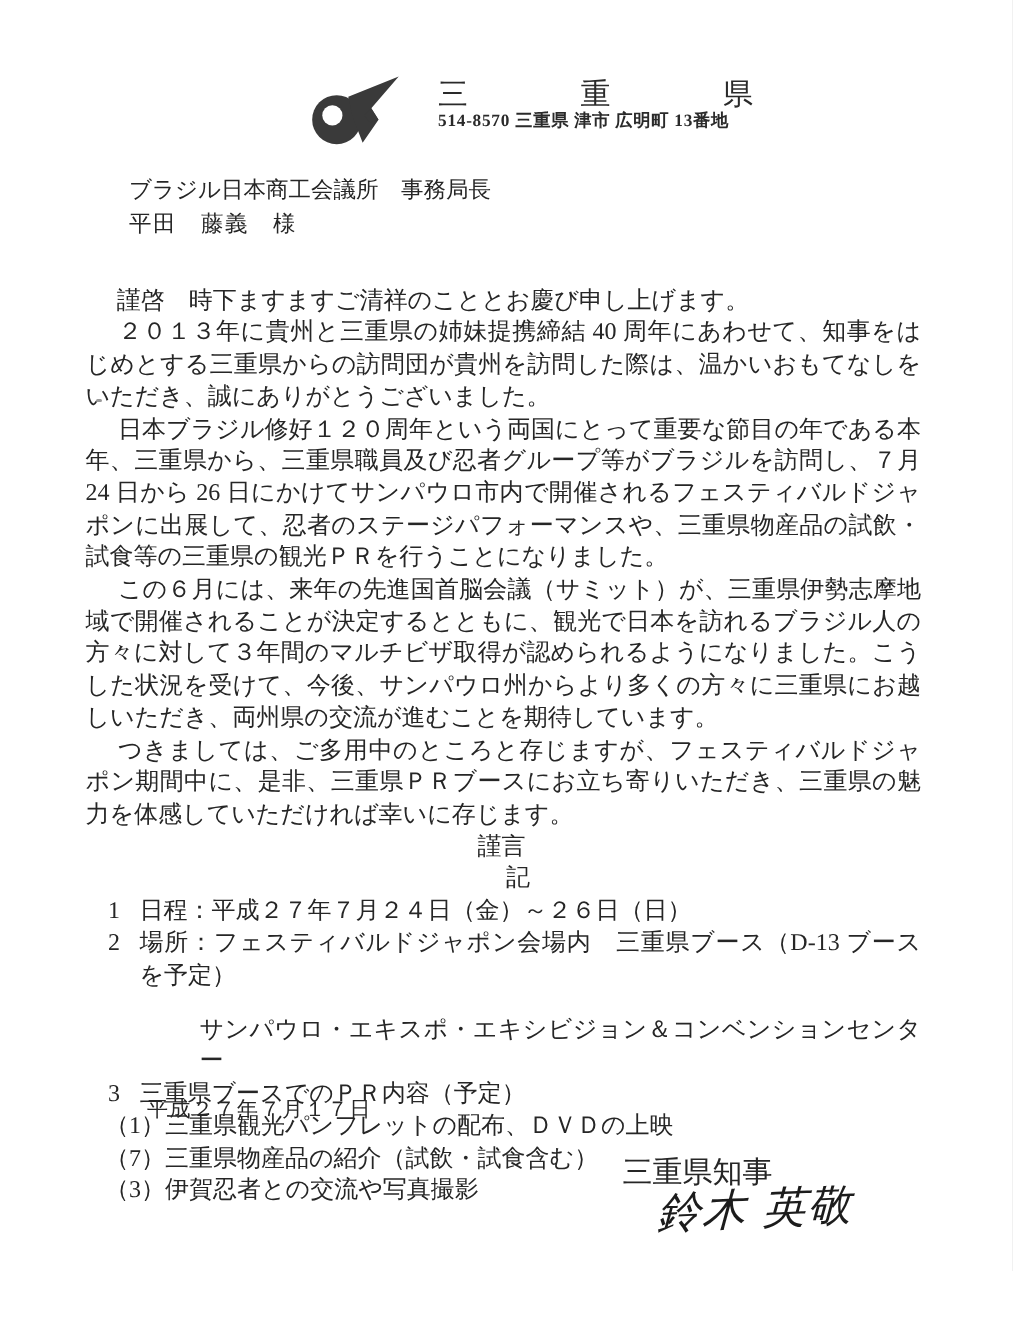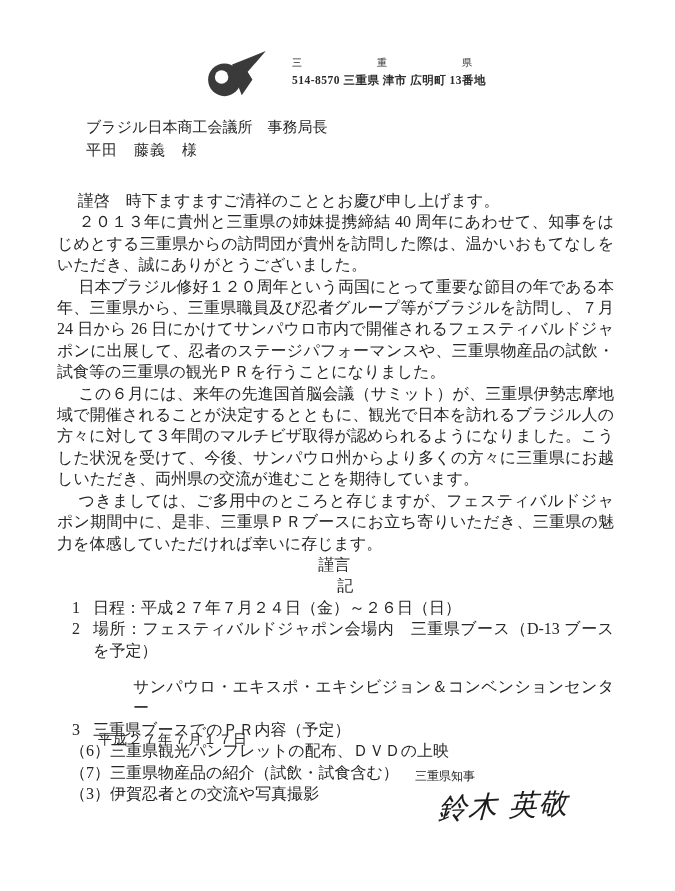--- a/index.html
+++ b/index.html
@@ -19,21 +19,21 @@
   .letterhead {
     position: absolute;
     top: 50px; left: 204px;
     display: flex;
     align-items: flex-start;
   }
   .logo { width: 64px; height: 50px; flex: 0 0 auto; }
   .logo path, .logo circle.body { fill: #3a3a3a; }
   .head-text { margin-left: 24px; padding-top: 4px; }
   .org-name {
-    font-size: 10px;
+    font-size: 20px;
     letter-spacing: 75px;
     white-space: nowrap;
     line-height: 18px;
     color: #2a2a2a;
   }
   .org-address {
     margin-top: 1px;
     font-size: 11.5px;
     font-weight: 600;
     letter-spacing: 0.5px;
@@ -60,21 +60,21 @@
   .record-marker { text-align: center; text-indent: 0; letter-spacing: 2px; }
 
   .list-row { display: flex; padding-left: 15px; }
   .list-row .no { width: 21px; flex: 0 0 auto; }
   .list-row .txt { flex: 1; }
   .list-sub { padding-left: 76px; margin-top: 15px; }
   .sub-item { padding-left: 13px; }
 
   
   .doc-date { position: absolute; top: 731px; left: 98px; font-size: 14px; letter-spacing: 1px; }
-  .signer-title { position: absolute; top: 768px; left: 415px; font-size: 12px; }
+  .signer-title { position: absolute; top: 768px; left: 415px; font-size: 20px; }
   .signature {
     position: absolute;
     top: 786px; left: 438px;
     width: 160px;
     font-size: 29px;
     font-style: italic;
     font-family: "DejaVu Serif", serif;
     color: #1c1c1c;
     transform: rotate(-2.5deg) skewX(-4deg);
     letter-spacing: 1px;
@@ -123,21 +123,21 @@
     <div class="list-row">
       <span class="no">2</span>
       <span class="txt">場所：フェスティバルドジャポン会場内　三重県ブース（D-13 ブースを予定）</span>
     </div>
     <div class="list-sub">サンパウロ・エキスポ・エキシビジョン＆コンベンションセンター</div>
     <div class="list-row">
       <span class="no">3</span>
       <span class="txt">三重県ブースでのＰＲ内容（予定）</span>
     </div>
 
-    <div class="sub-item">（6）三重県観光パンフレットの配布、ＤＶＤの上映</div>
+    <div class="sub-item">（1）三重県観光パンフレットの配布、ＤＶＤの上映</div>
     <div class="sub-item">（7）三重県物産品の紹介（試飲・試食含む）</div>
     <div class="sub-item">（3）伊賀忍者との交流や写真撮影</div>
   </div>
 
   <div class="doc-date">平成２７年７月１７日</div>
   <div class="signer-title">三重県知事</div>
   <div class="signature">鈴木 英敬</div>
 
   <div class="speck"></div>
 </div>

